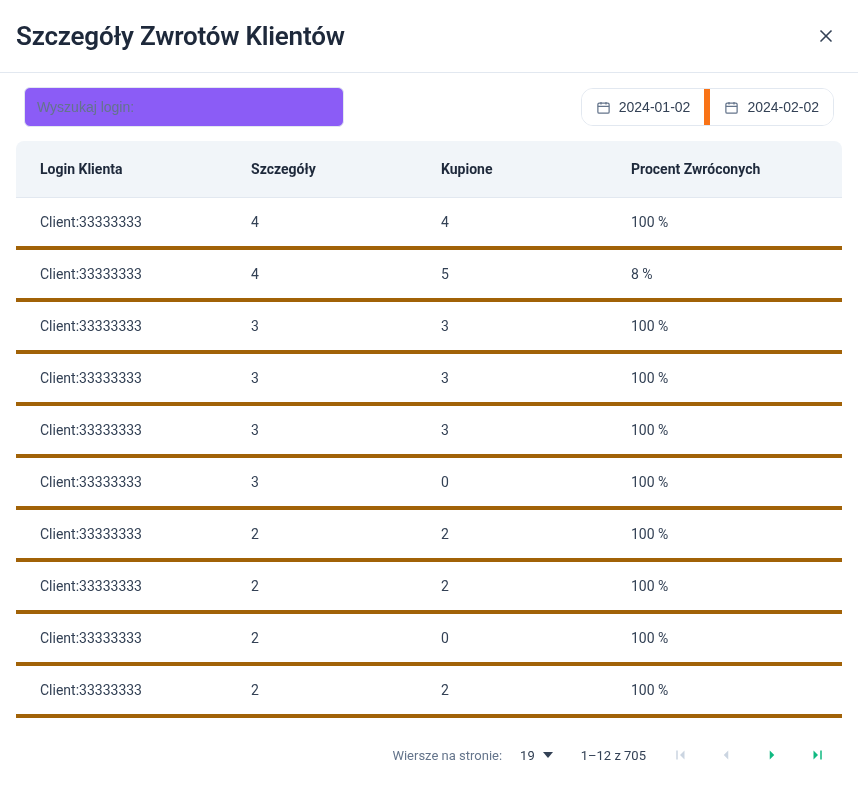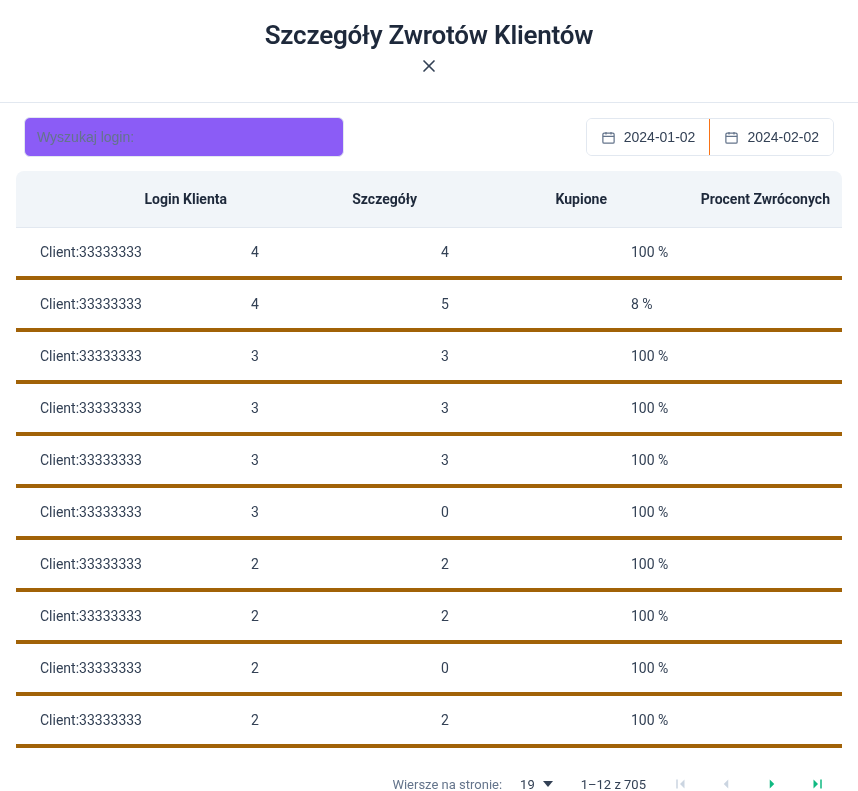--- a/index.html
+++ b/index.html
@@ -23,21 +23,20 @@
       overflow: hidden;
       display: flex;
       flex-direction: column;
     }
     .modal-header {
       display: flex;
       align-items: center;
       justify-content: space-between;
       padding: 20px 16px;
       border-bottom: 1px solid #e2e8f0;
-      flex-direction: column;
     }
     .modal-title {
       font-size: 26px;
       font-weight: 600;
       color: #1e293b;
       letter-spacing: -0.2px;
     }
     .close-btn {
       width: 32px;
       height: 32px;
@@ -68,56 +67,56 @@
       font-size: 14px;
       color: #1e293b;
       background: #8b5cf6;
     }
     .search-field::placeholder {
       color: #64748b;
     }
     .date-group {
       display: flex;
       border: 1px solid #e2e8f0;
-      border-radius: 6px;
+      border-radius: 12px;
       overflow: hidden;
     }
     .date-pick {
       display: flex;
       align-items: center;
       gap: 8px;
       padding: 10px 14px;
       background: #fff;
       border: none;
       font-size: 14px;
       color: #334155;
       cursor: pointer;
       font-weight: 500;
     }
     .date-pick + .date-pick {
-      border-left: 1px solid #f97316;
+      border-left: 6px solid #f97316;
     }
     .date-pick .cal-icon {
       width: 15px;
       height: 15px;
       color: #64748b;
     }
     .table-wrap {
       padding: 0 16px;
       flex: 1;
     }
     table {
       width: 100%;
       border-collapse: collapse;
     }
     thead tr {
       background: #f1f5f9;
     }
     thead th {
-      text-align: right;
+      text-align: left;
       font-size: 14px;
       font-weight: 700;
       color: #1e293b;
       padding: 20px 12px;
       border-bottom: 1px solid #e2e8f0;
     }
     thead th:first-child {
       border-top-left-radius: 8px;
       padding-left: 24px;
     }

